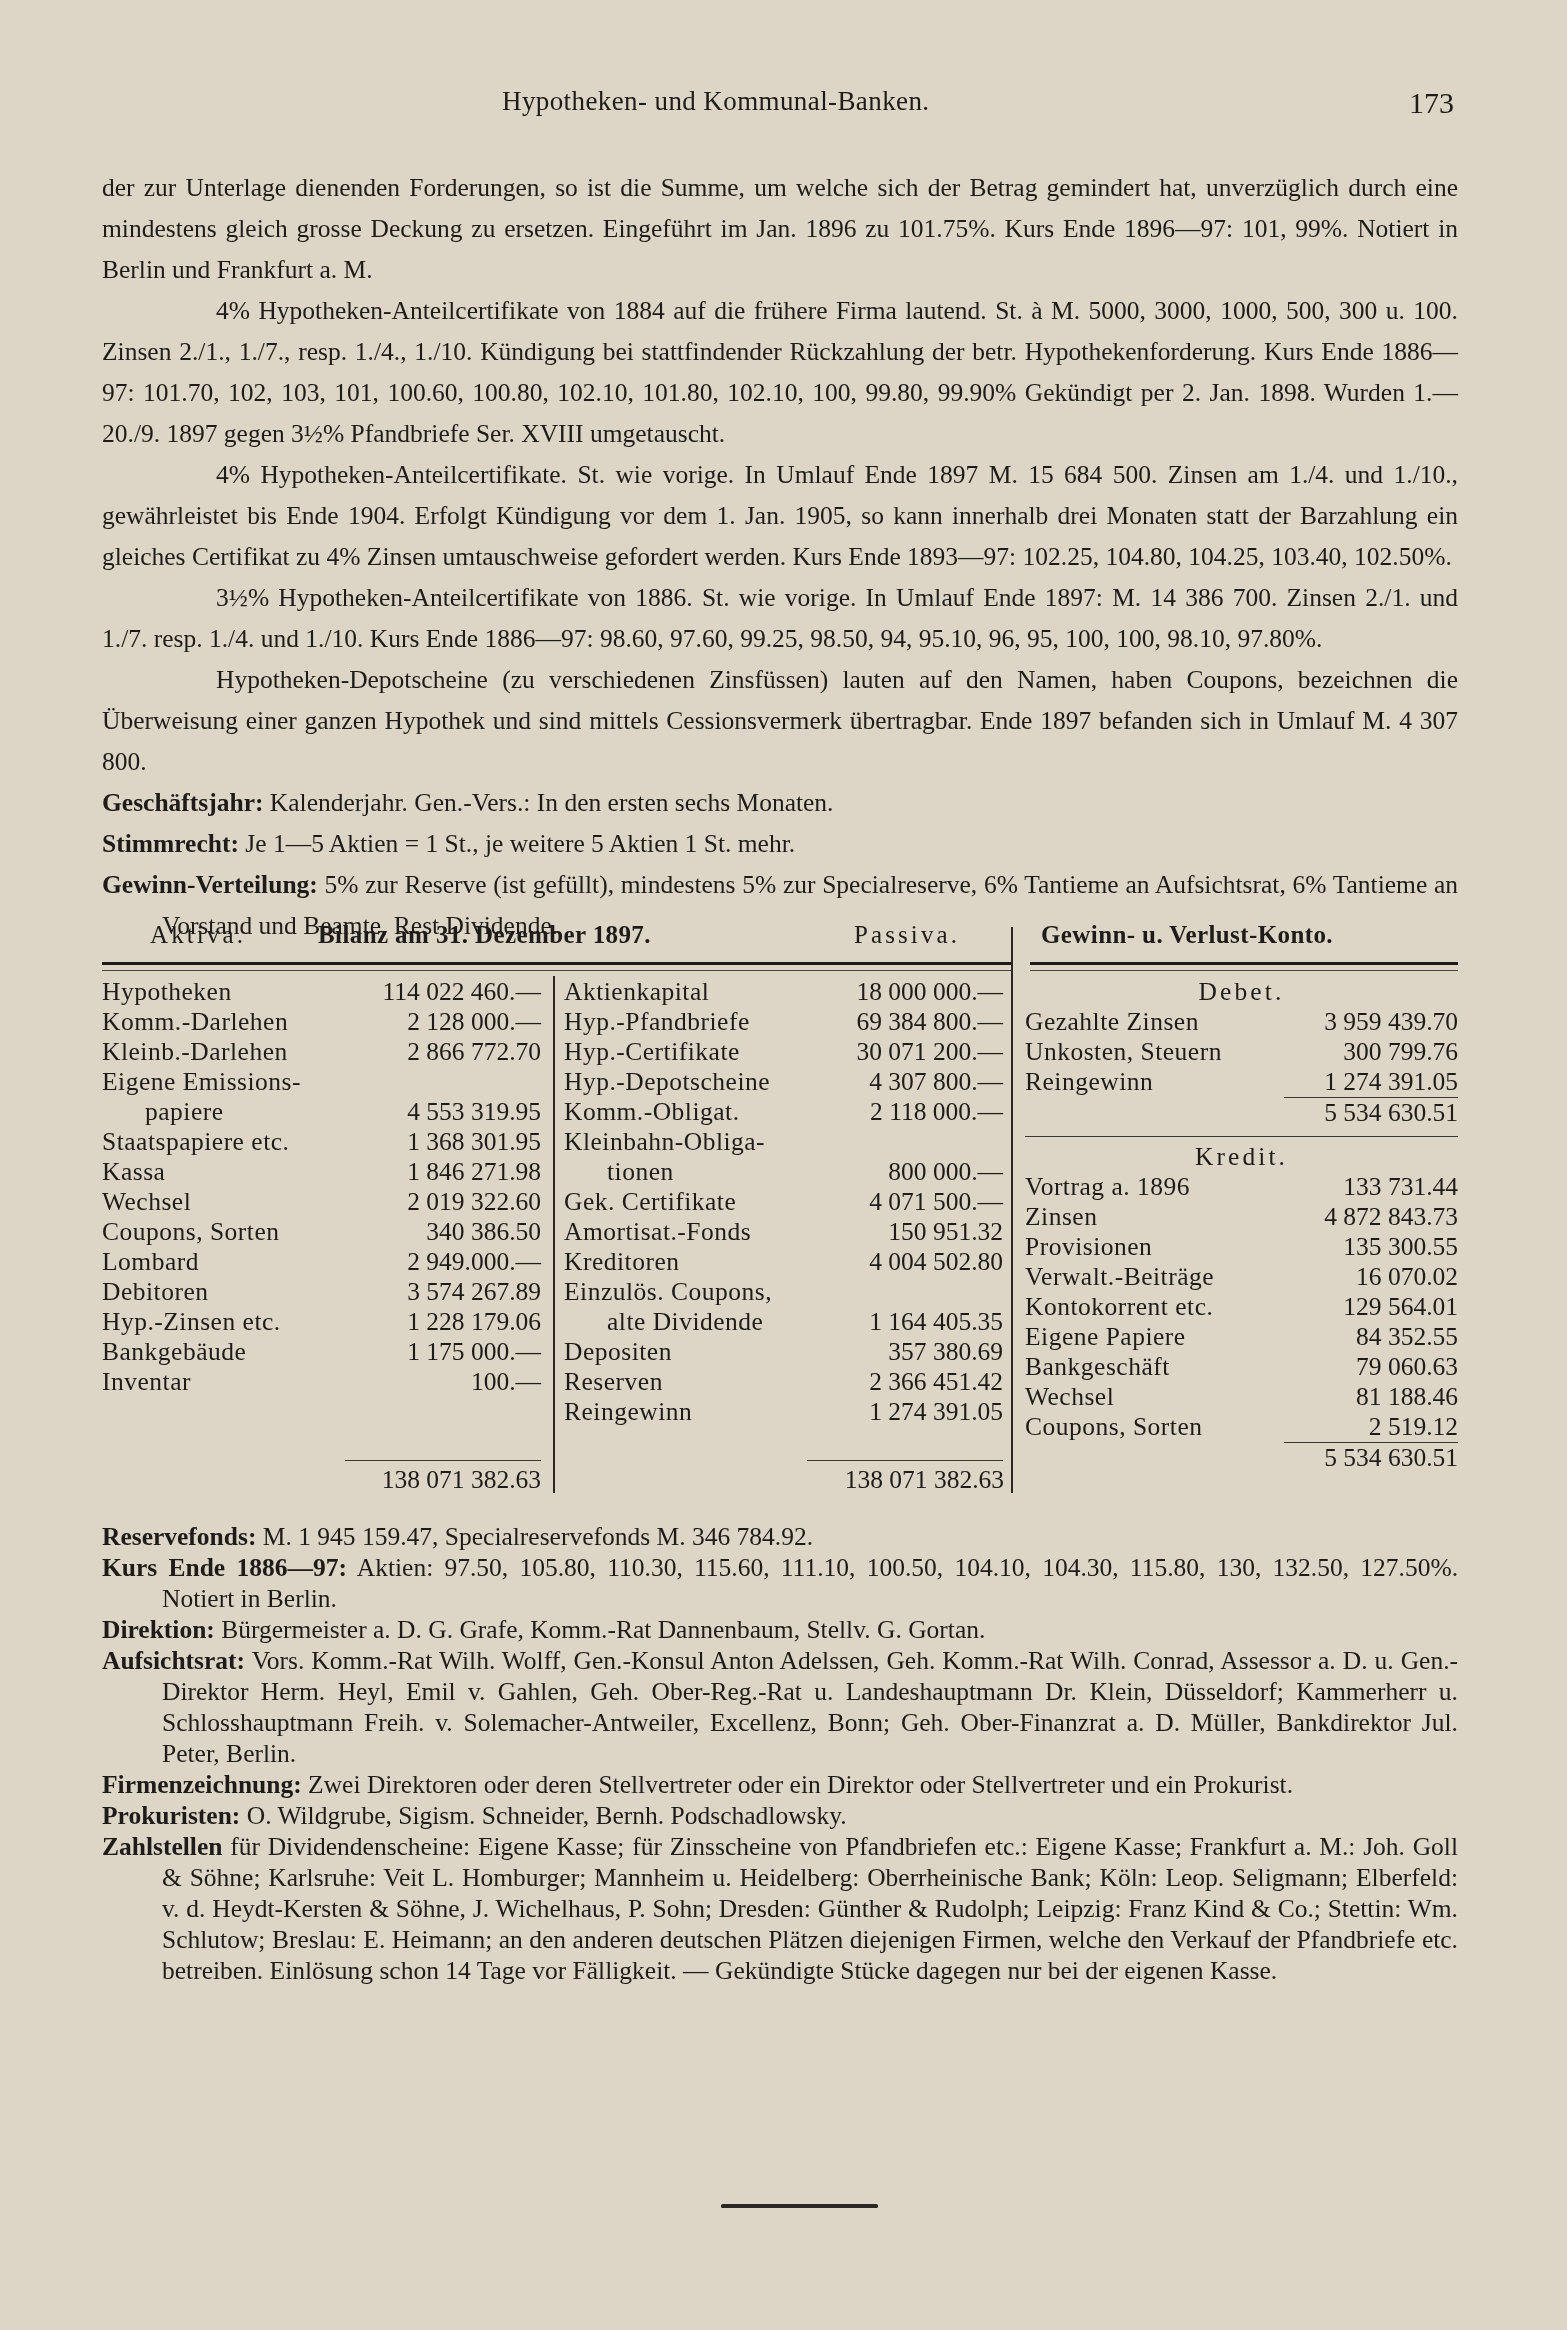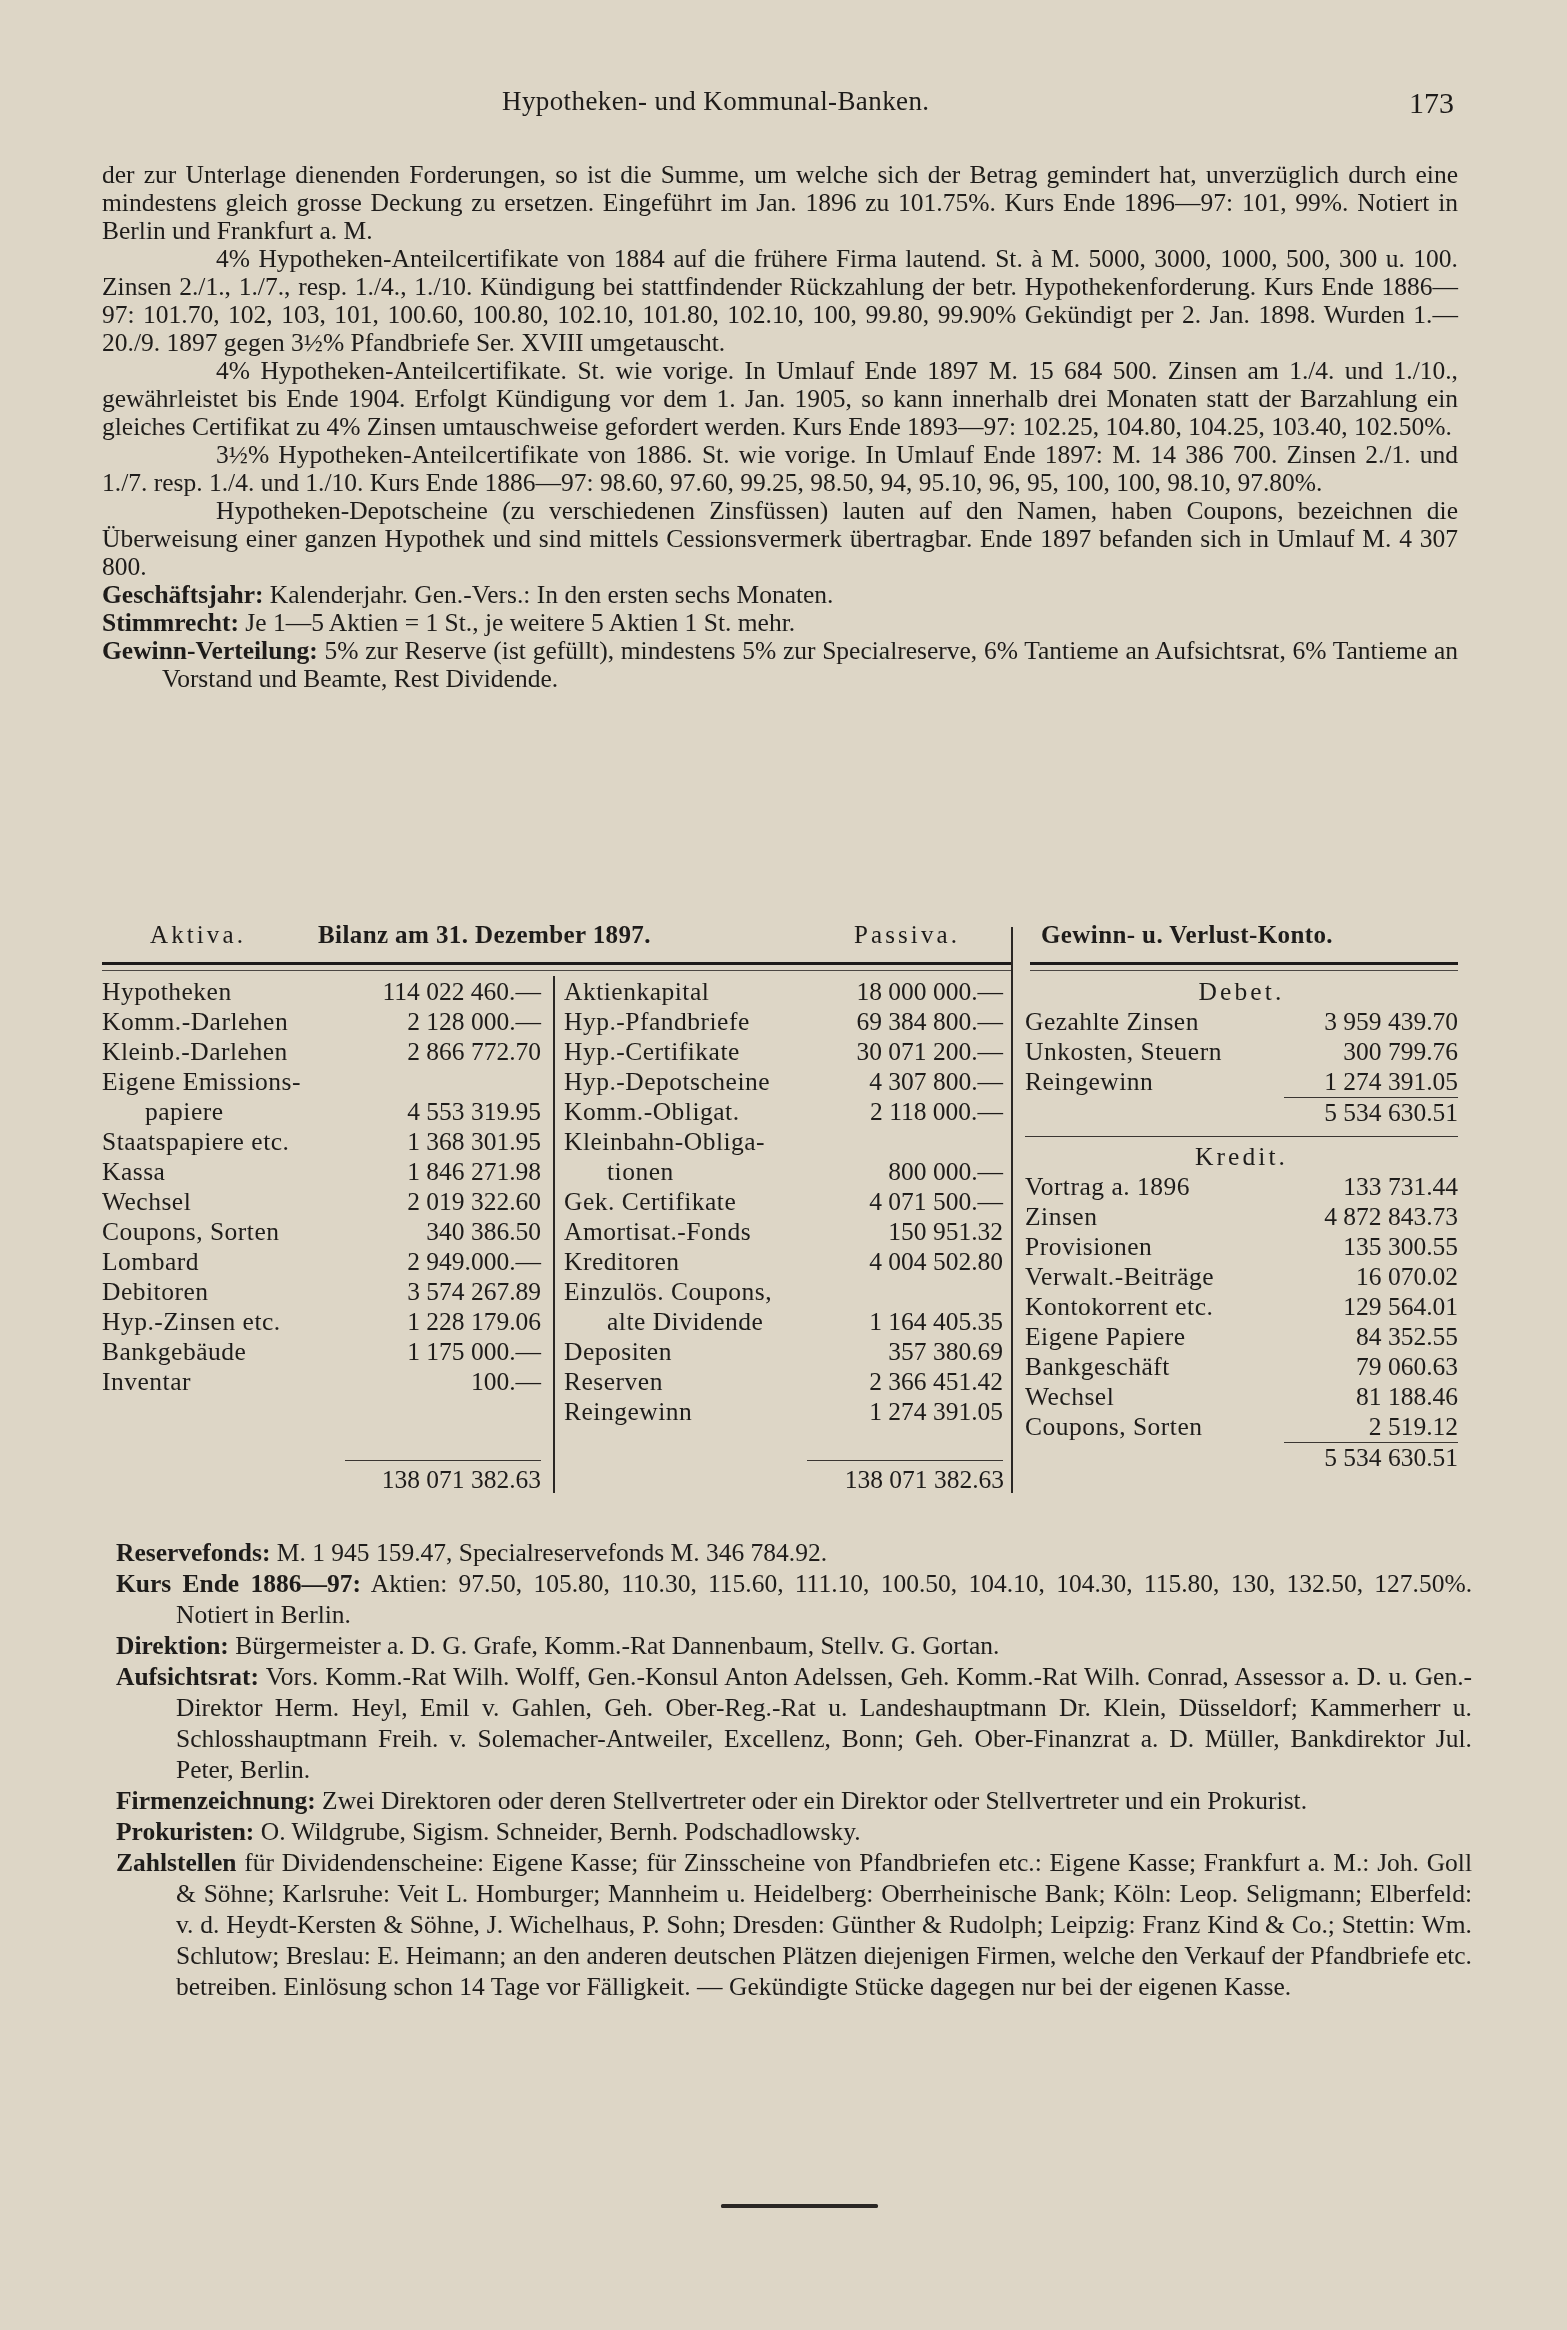--- a/index.html
+++ b/index.html
@@ -8,21 +8,21 @@
     background: #ddd6c6;
     font-family: "Liberation Serif", "DejaVu Serif", serif;
     color: #1e1c1a;
     position: relative;
     overflow: hidden;
   }
   .page { position: absolute; left: 0; top: 0; width: 1448px; height: 2330px; }
   .header { position: absolute; top: 86px; left: 0; width: 1568px; height: 39px; }
   .running-head { position: absolute; left: 502px; top: 0; font-size: 27px; letter-spacing: 0.4px; }
   .page-number { position: absolute; right: 114px; top: 0; font-size: 30px; }
-  .body-text { position: absolute; left: 102px; top: 161px; width: 1356px; font-size: 25.5px; line-height: 28px; }
+  .body-text { position: absolute; left: 102px; top: 167px; width: 1356px; font-size: 25.5px; line-height: 41px; }
   p { margin: 0; text-align: justify; text-align-last: left; }
   .indent { text-indent: 114px; }
   .hang { padding-left: 60px; text-indent: -60px; }
   .b { font-weight: bold; }
 
   
   .tables { position: absolute; left: 102px; top: 921px; width: 1356px; height: 580px; }
   .t-head { position: absolute; top: 0; height: 41px; font-size: 25px; }
   .aktiva-label { left: 0; letter-spacing: 3.1px; margin-left: 48px; }
   .bilanz-title { left: 216px; font-weight: bold; letter-spacing: 0.4px; }
@@ -32,21 +32,21 @@
   .rule-thin { position: absolute; height: 1.2px; background: #4a4642; top: 49px; }
   .vline { position: absolute; width: 1.6px; background: #2a2724; }
   .col { position: absolute; top: 56px; font-size: 25.5px; line-height: 30px; }
   .row { display: flex; justify-content: space-between; white-space: nowrap; height: 30px; }
   .row .lbl { letter-spacing: 0.5px; }
   .row .val { }
   .row.indent-row .lbl { padding-left: 43px; }
   .total-row { position: absolute; text-align: right; font-size: 25.5px; }
   .sum-line { position: absolute; height: 1.2px; background: #3a3632; }
   .center { text-align: center; letter-spacing: 3.1px; height: 30px; }
-  .lower-text { position: absolute; left: 116px; top: 1521px; width: 1356px; font-size: 25.5px; line-height: 31px; margin-top: 16px; }
+  .lower-text { position: absolute; left: 102px; top: 1521px; width: 1356px; font-size: 25.5px; line-height: 31px; }
   .end-rule { position: absolute; left: 721px; top: 2204px; width: 157px; height: 3.9px; background: #2a2724; border-radius: 1.6px; }
 </style>
 </head>
 <body>
 
 <div class="page">
 
   <div class="header">
     <span class="running-head">Hypotheken- und Kommunal-Banken.</span>
     <span class="page-number">173</span>

